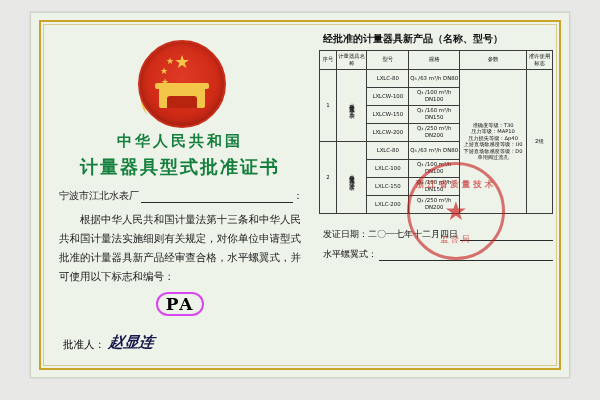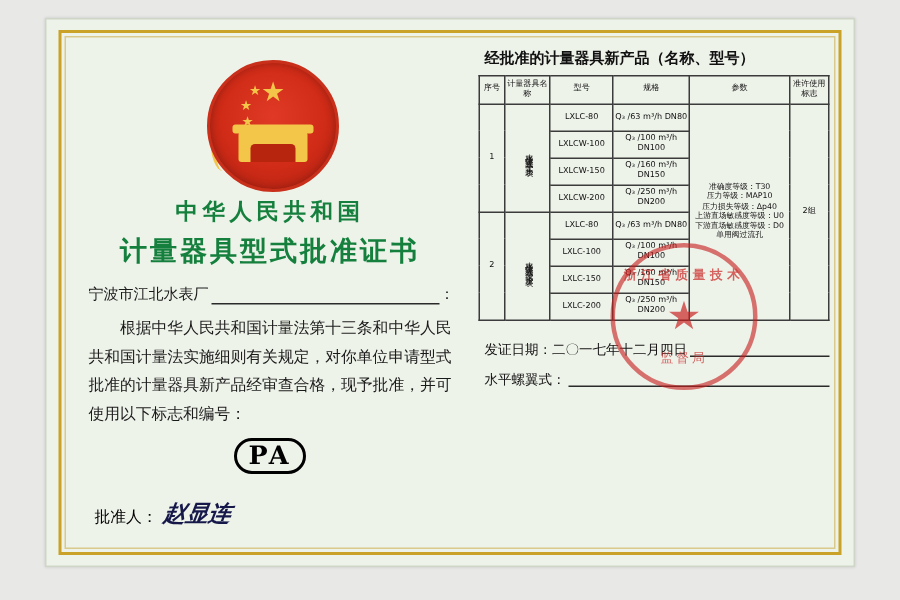--- a/index.html
+++ b/index.html
@@ -96,21 +96,21 @@
     flex:1;border-bottom:1px solid #2a2a2a;height:12px;margin-left:2px;
   }
   .body-text{
     font-size:10.5px;line-height:19px;color:#1a1a1a;
     text-align:justify;margin:0 2px 0 2px;text-indent:21px;
   }
   .pa-wrap{
     margin:6px 0 0 0;text-align:center;
   }
   .pa-box{
-    display:inline-block;border:2px solid #000000;border-radius:12px;
+    display:inline-block;border:2px solid #d946ef;border-radius:12px;
     padding:0 8px;font-size:17px;font-weight:bold;letter-spacing:2px;
     font-family:"DejaVu Serif","Liberation Serif",serif;
   }
   .cert-no{
     text-align:center;font-size:10px;margin-top:3px;letter-spacing:.5px;
     font-family:"DejaVu Sans Mono","Liberation Mono",monospace;
   }
   .approver{
     position:absolute;left:18px;bottom:12px;font-size:10.5px;display:flex;align-items:flex-end;
   }
@@ -149,21 +149,21 @@
   }
   td.model{height:17px;}
   td.spec{height:17px;}
   .param-cell{text-align:left;padding:2px 3px;font-size:5.2px;line-height:1.5;}
   .below{
     font-size:9px;margin:6px 0 0 4px;color:#111;
   }
   .issue{
     position:relative;margin:10px 0 0 4px;font-size:9px;line-height:20px;color:#111;
   }
-  .issue .row{display:flex;align-items:flex-start;}
+  .issue .row{display:flex;align-items:center;}
   .issue .rule{flex:1;border-bottom:1px solid #2a2a2a;height:13px;margin-left:2px;}
   .issue .dateval{font-size:9px;white-space:nowrap;}
   
   .seal{
     position:absolute;right:48px;bottom:4px;width:92px;height:92px;
     border:3px solid rgba(200,30,30,.72);border-radius:50%;
     opacity:.85;
   }
   .seal .star{
     position:absolute;left:50%;top:50%;transform:translate(-50%,-50%);
@@ -200,21 +200,21 @@
 
         <div class="title1">中华人民共和国</div>
         <div class="title2">计量器具型式批准证书</div>
 
         <div class="line-field">
           <span class="txt">宁波市江北水表厂</span>
           <span class="rule"></span>
           <span class="txt">：</span>
         </div>
 
-        <p class="body-text">根据中华人民共和国计量法第十三条和中华人民共和国计量法实施细则有关规定，对你单位申请型式批准的计量器具新产品经审查合格，现予批准，并可使用以下标志和编号：</p>
+        <p class="body-text">根据中华人民共和国计量法第十三条和中华人民共和国计量法实施细则有关规定，对你单位申请型式批准的计量器具新产品经审查合格，水平螺翼式，并可使用以下标志和编号：</p>
 
         <div class="pa-wrap">
           <span class="pa-box">PA</span>
         </div>
 
         <div class="approver">
           <span>批准人：</span>
           <span class="sign">赵显连</span>
         </div>
       </div>

